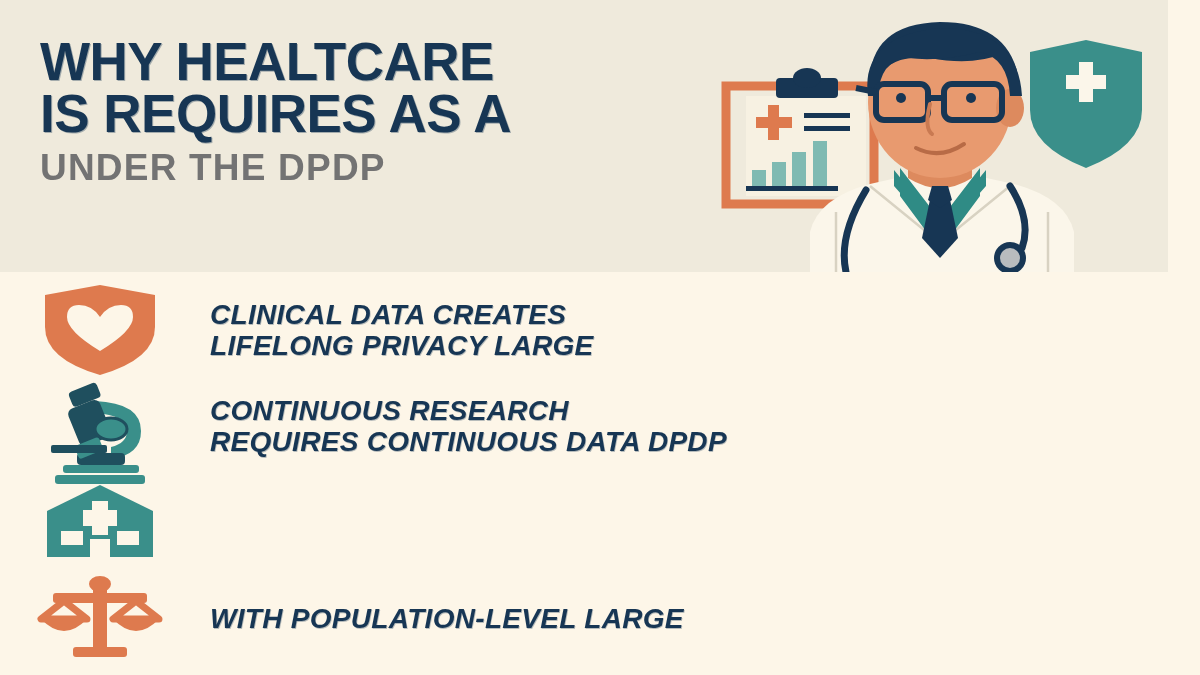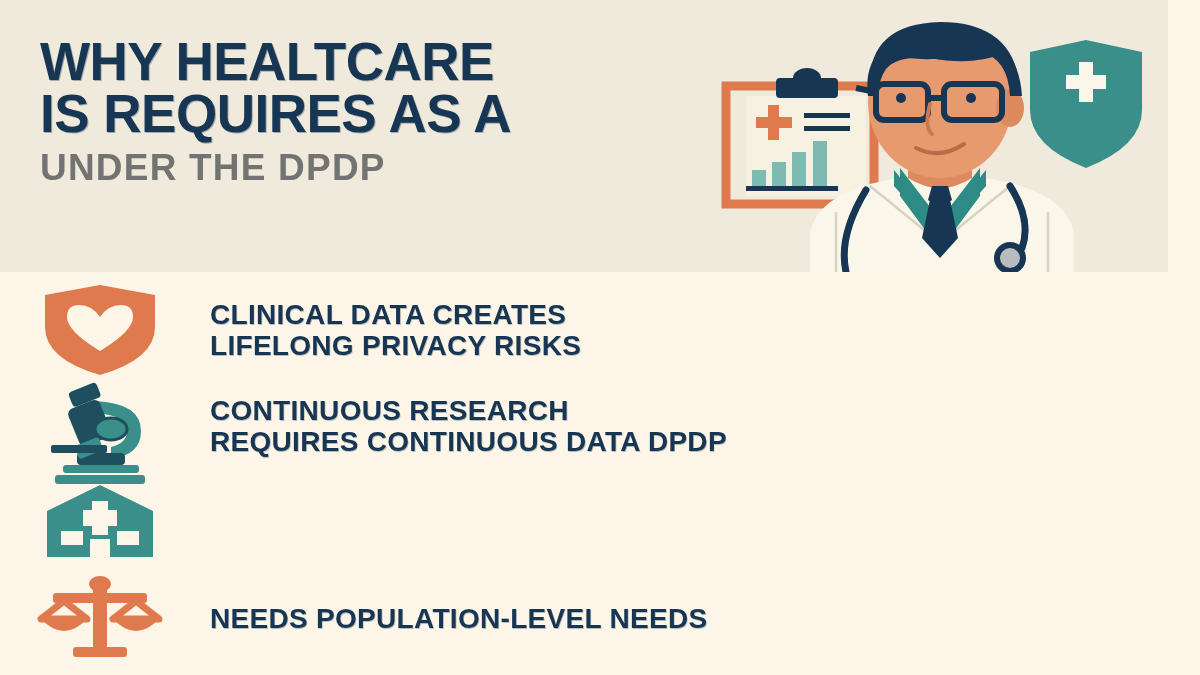--- a/index.html
+++ b/index.html
@@ -24,21 +24,21 @@
     margin-top:8px;
     font-size:37px;line-height:40px;font-weight:600;letter-spacing:1.2px;
     color:#737373;white-space:nowrap;
   }
 
   
   .illustration{position:absolute;right:0;top:0;width:450px;height:272px;}
   .illustration svg{display:block;}
 
   
-  .list{position:absolute;left:0;top:282px;width:1200px;}
+  .list{position:absolute;left:0;top:282px;width:1200px;font-style:italic;}
   .row{position:relative;height:96px;display:flex;align-items:center;}
   .row .icon-wrap{width:200px;display:flex;align-items:center;justify-content:center;flex:0 0 200px;}
   .row .icon-wrap svg{display:block;}
   .row .txt{flex:1 1 auto;padding-left:55px;margin-left:-45px;}
   .txt-line{
     font-size:28px;line-height:31px;font-weight:800;letter-spacing:0.3px;
     color:#173654;white-space:nowrap;
     text-shadow:0.7px 0.7px 0 rgba(23,54,84,.30);
   }
 </style>
@@ -140,21 +140,21 @@
 
     <div class="row">
       <div class="icon-wrap">
         <svg width="126" height="94" viewBox="0 0 126 94">
           <path d="M8 12 L63 2 L118 12 L118 44 Q118 76 63 92 Q8 76 8 44 Z" fill="#de7a4e"></path>
           <path d="M63 68 Q30 48 30 34 Q30 22 42 22 Q55 22 63 34 Q71 22 84 22 Q96 22 96 34 Q96 48 63 68 Z" fill="#fdf6e8"></path>
         </svg>
       </div>
       <div class="txt">
         <div class="txt-line">CLINICAL DATA CREATES</div>
-        <div class="txt-line">LIFELONG PRIVACY RISKS</div>
+        <div class="txt-line">LIFELONG PRIVACY LARGE</div>
       </div>
     </div>
 
     <div class="row">
       <div class="icon-wrap">
         <svg width="126" height="94" viewBox="0 0 126 94">
           <path d="M58 22 Q104 24 104 52 Q104 76 74 80 L74 68 Q90 64 90 52 Q90 36 58 34 Z" fill="#3a8f8a"></path>
           <rect x="40" y="74" width="48" height="12" rx="4" fill="#1f4f5e"></rect>
           <rect x="26" y="86" width="76" height="8" rx="3" fill="#3a8f8a"></rect>
           <g transform="rotate(-22 58 44)">
@@ -193,18 +193,18 @@
           <ellipse cx="63" cy="13" rx="11" ry="8" fill="#de7a4e"></ellipse>
           <rect x="16" y="22" width="94" height="10" rx="3" fill="#de7a4e"></rect>
           <rect x="36" y="76" width="54" height="10" rx="3" fill="#de7a4e"></rect>
           <path d="M4 48 L50 48 L27 30 Z" fill="none" stroke="#de7a4e" stroke-width="7" stroke-linejoin="round"></path>
           <path d="M76 48 L122 48 L99 30 Z" fill="none" stroke="#de7a4e" stroke-width="7" stroke-linejoin="round"></path>
           <path d="M4 48 Q27 72 50 48 Z" fill="#de7a4e"></path>
           <path d="M76 48 Q99 72 122 48 Z" fill="#de7a4e"></path>
         </svg>
       </div>
       <div class="txt">
-        <div class="txt-line">NEEDS POPULATION-LEVEL NEEDS</div>
+        <div class="txt-line">WITH POPULATION-LEVEL LARGE</div>
       </div>
     </div>
 
   </div>
 </div>
 
 </body></html>

